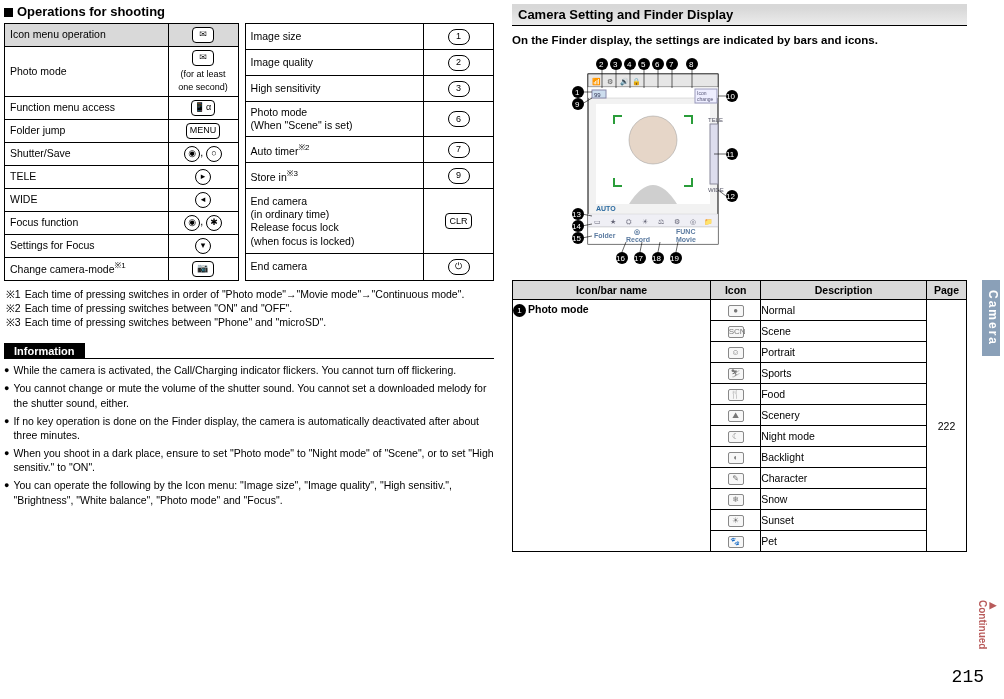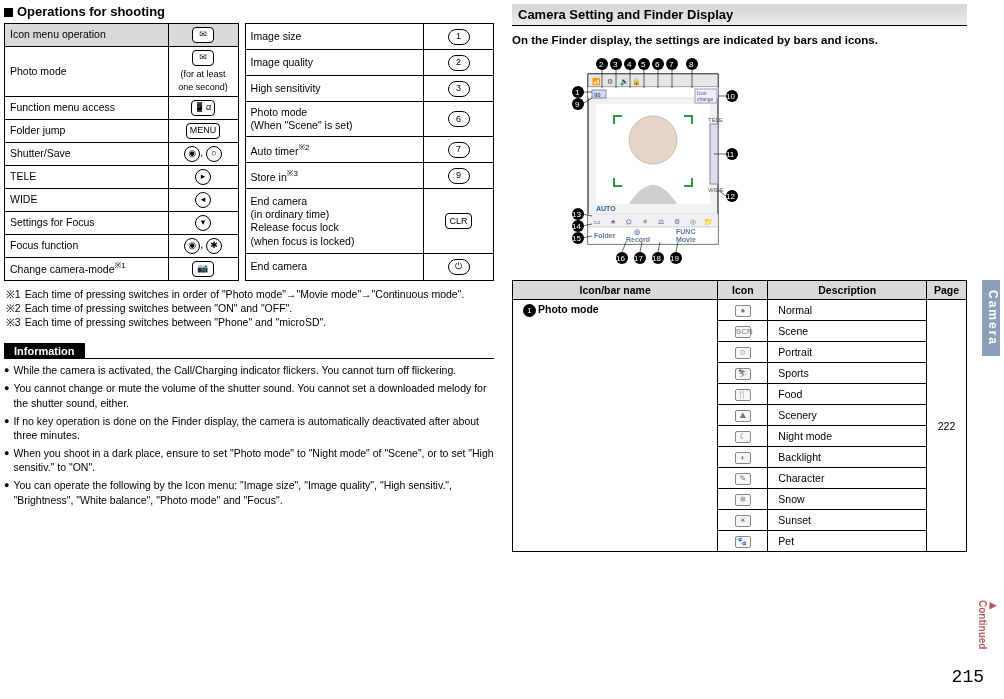--- a/index.html
+++ b/index.html
@@ -84,21 +84,21 @@
   .icon-table { border-collapse: collapse; font-size: 10.5px; width: 100%; }
   .icon-table th {
     background: #d9d9d9;
     border: 1px solid #000;
     padding: 3px 5px;
     font-weight: bold;
     text-align: center;
   }
   .icon-table td {
     border: 1px solid #000;
-    padding: 3px 10px;
+    padding: 3px 0;
     vertical-align: middle;
   }
   .icon-table td.ic { text-align: center; width: 50px; }
   .icon-table td.pg { text-align: center; width: 40px; }
   .num-badge {
     display: inline-flex;
     width: 13px; height: 13px;
     border-radius: 50%;
     background: #000; color: #fff;
     font-size: 8px;
@@ -189,26 +189,26 @@
             </tr>
         <tr>
               <td>TELE</td>
             <td class="icon-col"><span class="keycap round">▸</span></td>
             </tr>
         <tr>
               <td>WIDE</td>
             <td class="icon-col"><span class="keycap round">◂</span></td>
             </tr>
         <tr>
+              <td>Focus function</td>
+            <td class="icon-col"><span class="keycap round">◉</span>, <span class="keycap round">✱</span></td>
+            </tr>
+        <tr>
               <td>Settings for Focus</td>
             <td class="icon-col"><span class="keycap round">▾</span></td>
-            </tr>
-        <tr>
-              <td>Focus function</td>
-            <td class="icon-col"><span class="keycap round">◉</span>, <span class="keycap round">✱</span></td>
             </tr>
         <tr>
               <td><span>Change camera-mode</span><sup class="ref">※1</sup></td>
             <td class="icon-col"><span class="keycap">📷</span></td>
             </tr>
       </tbody>
         </table>
 
       <table class="op-table right">
         <tbody>

